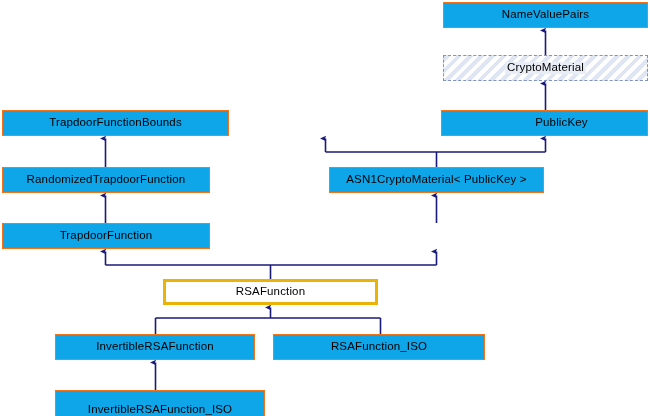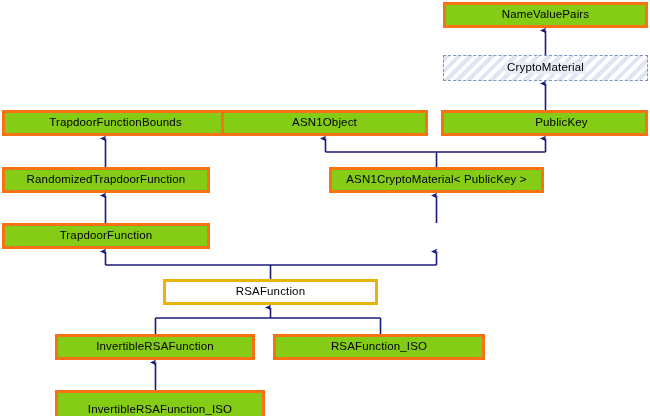--- a/index.html
+++ b/index.html
@@ -30,22 +30,22 @@
     position: absolute;
     box-sizing: border-box;
     display: flex;
     align-items: center;
     justify-content: center;
     font-size: 11.5px;
     line-height: 1;
     color: #000000;
     letter-spacing: 0.15px;
     white-space: nowrap;
-    background-color: #84cc16;
-    border: 3px solid #f97316;
+    background-color: #0ea5e9;
+    border: 1px solid #f97316;
     z-index: 2;
   }
   .node.current {
     background-color: #ffffff;
     border: 3px solid #eab308;
     text-align: center;
   }
   .node.abstract {
     border: 1px dashed #8094c4;
     background-color: #e7ecf6;
@@ -112,23 +112,20 @@
   </div>
 
   <div class="node abstract" style="left:443px; top:55px; width:205px; height:26px;">
     <span class="node-label">CryptoMaterial</span>
   </div>
 
   <div class="node" style="left:2px; top:110px; width:227px; height:26px;">
     <span class="node-label">TrapdoorFunctionBounds</span>
   </div>
 
-  <div class="node" style="left:221px; top:110px; width:207px; height:26px;">
-    <span class="node-label">ASN1Object</span>
-  </div>
 
   <div class="node" style="left:441px; top:110px; width:207px; height:26px;padding-left:34px;">
     <span class="node-label">PublicKey</span>
   </div>
 
   <div class="node" style="left:2px; top:167px; width:208px; height:26px;">
     <span class="node-label">RandomizedTrapdoorFunction</span>
   </div>
 
   <div class="node" style="left:329px; top:167px; width:215px; height:26px;">

